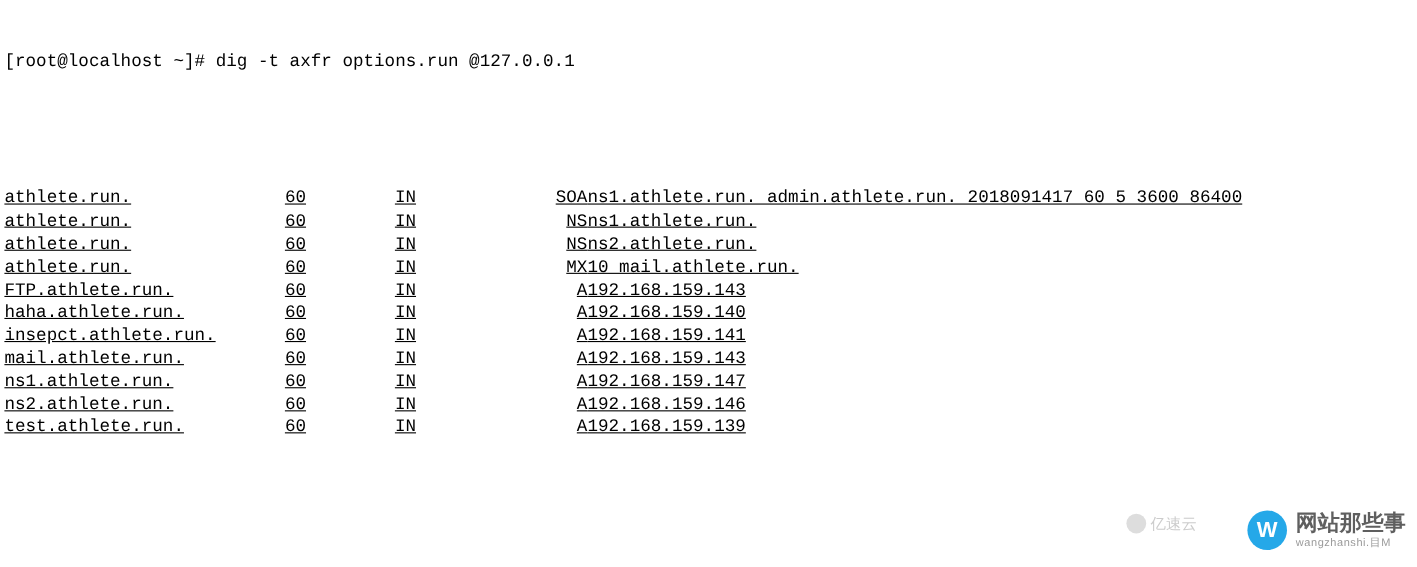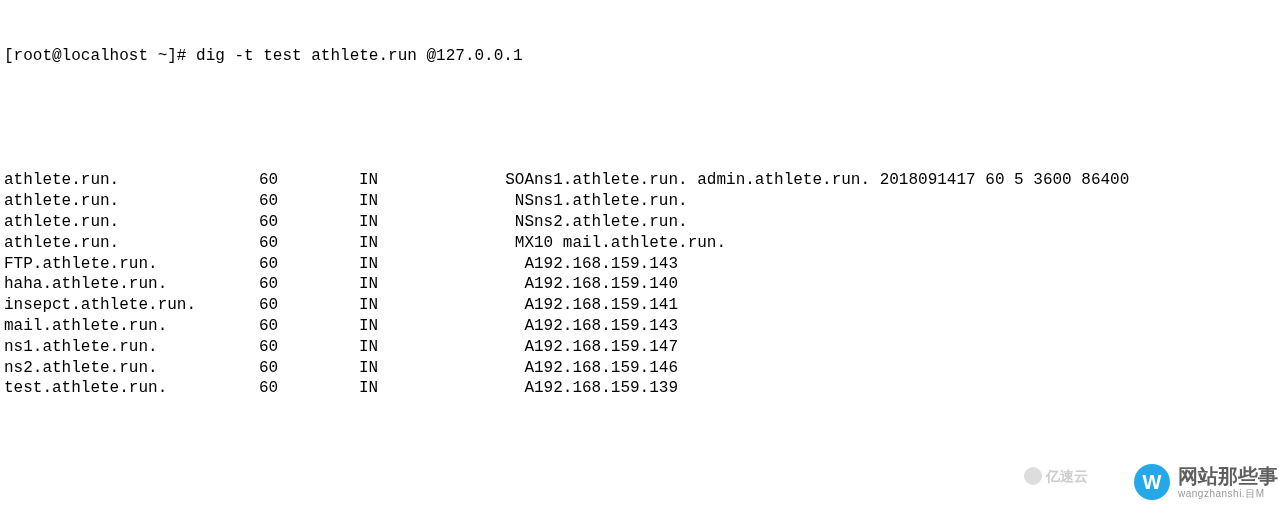--- a/index.html
+++ b/index.html
@@ -21,20 +21,21 @@
     }
     .terminal {
       white-space: pre;
     }
     .line {
       display: block;
       white-space: pre;
     }
     .record {
       display: flex;
+      text-decoration: underline;
     }
     .col-name { width: 255px; }
     .col-ttl { width: 100px; }
     .col-class { width: 75px; }
     .col-type { width: 100px; text-align: right; }
     .col-data { flex: 1; }
     .watermark-right {
       position: absolute;
       right: 10px;
       bottom: 15px;
@@ -73,35 +74,34 @@
     .watermark-left {
       position: absolute;
       right: 200px;
       bottom: 30px;
       font-family: "Microsoft YaHei", Arial, sans-serif;
       font-size: 14px;
       color: #ccc;
       display: flex;
       align-items: flex-end;
       gap: 4px;
-      font-weight: bold;
     }
     .watermark-left .yun-circle {
       width: 18px;
       height: 18px;
       border-radius: 50%;
       background: #ddd;
       display: inline-block;
     }
   </style>
 </head>
 <body>
 
 <div class="terminal">
-  <span class="line">[root@localhost ~]# dig -t test athlete.run @127.0.0.1</span>
+  <span class="line">[root@localhost ~]# dig -t axfr options.run @127.0.0.1</span>
   <span class="line"> </span>
   <div id="records-container"><div class="record"><span class="col-name">athlete.run.</span><span class="col-ttl">60</span><span class="col-class">IN</span><span class="col-type">SOA</span><span class="col-data">ns1.athlete.run. admin.athlete.run. 2018091417 60 5 3600 86400</span></div><div class="record"><span class="col-name">athlete.run.</span><span class="col-ttl">60</span><span class="col-class">IN</span><span class="col-type">NS</span><span class="col-data">ns1.athlete.run.</span></div><div class="record"><span class="col-name">athlete.run.</span><span class="col-ttl">60</span><span class="col-class">IN</span><span class="col-type">NS</span><span class="col-data">ns2.athlete.run.</span></div><div class="record"><span class="col-name">athlete.run.</span><span class="col-ttl">60</span><span class="col-class">IN</span><span class="col-type">MX</span><span class="col-data">10 mail.athlete.run.</span></div><div class="record"><span class="col-name">FTP.athlete.run.</span><span class="col-ttl">60</span><span class="col-class">IN</span><span class="col-type">A</span><span class="col-data">192.168.159.143</span></div><div class="record"><span class="col-name">haha.athlete.run.</span><span class="col-ttl">60</span><span class="col-class">IN</span><span class="col-type">A</span><span class="col-data">192.168.159.140</span></div><div class="record"><span class="col-name">insepct.athlete.run.</span><span class="col-ttl">60</span><span class="col-class">IN</span><span class="col-type">A</span><span class="col-data">192.168.159.141</span></div><div class="record"><span class="col-name">mail.athlete.run.</span><span class="col-ttl">60</span><span class="col-class">IN</span><span class="col-type">A</span><span class="col-data">192.168.159.143</span></div><div class="record"><span class="col-name">ns1.athlete.run.</span><span class="col-ttl">60</span><span class="col-class">IN</span><span class="col-type">A</span><span class="col-data">192.168.159.147</span></div><div class="record"><span class="col-name">ns2.athlete.run.</span><span class="col-ttl">60</span><span class="col-class">IN</span><span class="col-type">A</span><span class="col-data">192.168.159.146</span></div><div class="record"><span class="col-name">test.athlete.run.</span><span class="col-ttl">60</span><span class="col-class">IN</span><span class="col-type">A</span><span class="col-data">192.168.159.139</span></div></div>
   
   
   
   
 </div>
 
 <div class="watermark-left">
   <span class="yun-circle"></span>

